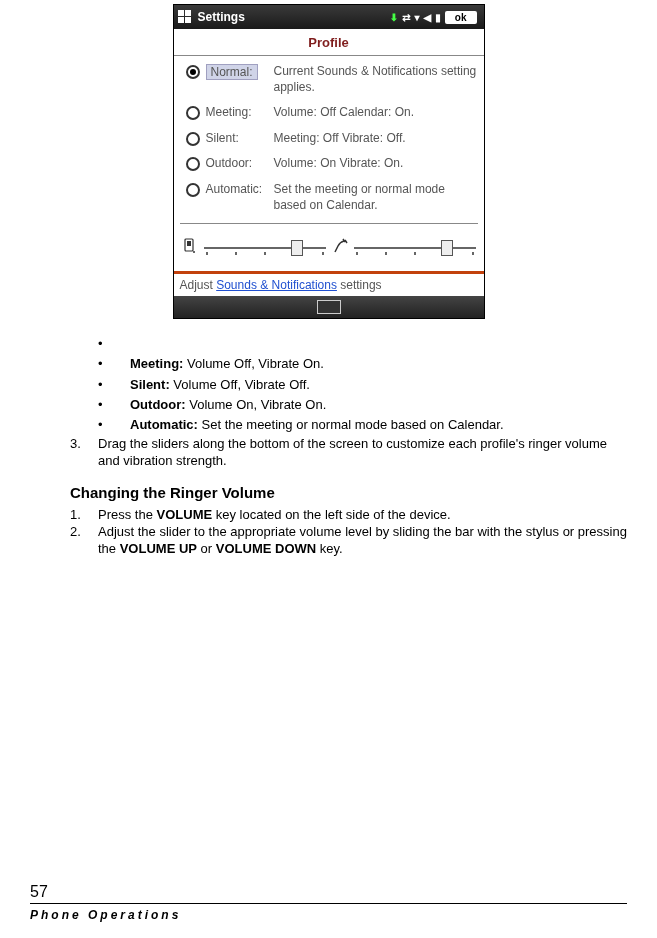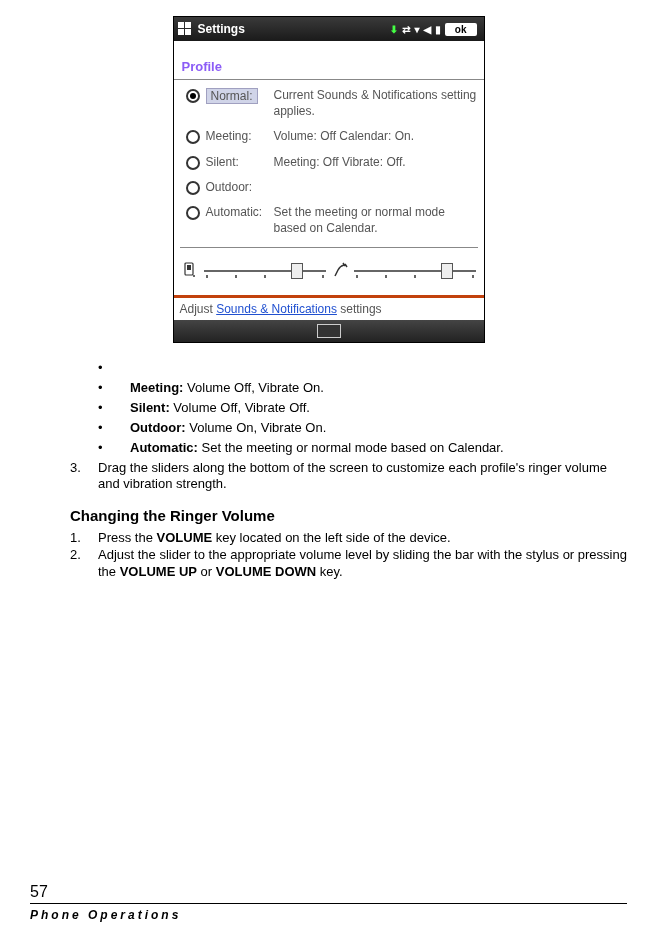--- a/index.html
+++ b/index.html
@@ -11,21 +11,21 @@
     height: 938px;
     background: #fff;
     color: #000;
     position: relative;
   }
   .page {
     padding: 0 30px;
   }
   .screenshot-wrap {
     text-align: center;
-    margin-top: 16px;
+    margin-top: 4px;
   }
   .screenshot {
     display: inline-block;
     border: 1px solid #000;
     width: 310px;
     text-align: left;
   }
   .titlebar {
     background: linear-gradient(#3a3a3a, #1a1a1a);
     color: #fff;
@@ -45,26 +45,27 @@
   .status-icons span { font-size: 10px; }
   .ok-btn {
     background: #fff;
     color: #000;
     font-size: 9px;
     font-weight: bold;
     padding: 1px 10px;
     border-radius: 2px;
   }
   .profile-header {
-    padding: 18px 8px 5px 8px;
-    color: #8b5cf6;
+    padding: 6px 8px 5px 8px;
+    color: #7f1d1d;
     font-weight: bold;
     font-size: 13px;
     border-bottom: 1px solid #888;
     background: #fff;
+    text-align: center;
   }
   .profile-body {
     background: #fff;
     padding: 8px 6px 0 6px;
   }
   .profile-row {
     display: flex;
     align-items: flex-start;
     font-family: "Comic Sans MS", cursive, sans-serif;
     font-size: 12px;
@@ -231,20 +232,21 @@
               <span class="radio"></span>
             </div>
           <div class="label-cell"><span>Silent:</span></div>
           <div class="desc-cell">Meeting: Off Vibrate: Off.</div>
         </div>
         <div class="profile-row">
           <div class="radio-cell">
               <span class="radio"></span>
             </div>
           <div class="label-cell"><span>Outdoor:</span></div>
+          <div class="desc-cell">Volume: On Vibrate: On.</div>
         </div>
         <div class="profile-row">
           <div class="radio-cell">
               <span class="radio"></span>
             </div>
           <div class="label-cell"><span>Automatic:</span></div>
           <div class="desc-cell">Set the meeting or normal mode based on Calendar.</div>
         </div>
         <div class="slider-row">
           <span class="slider-icon">

